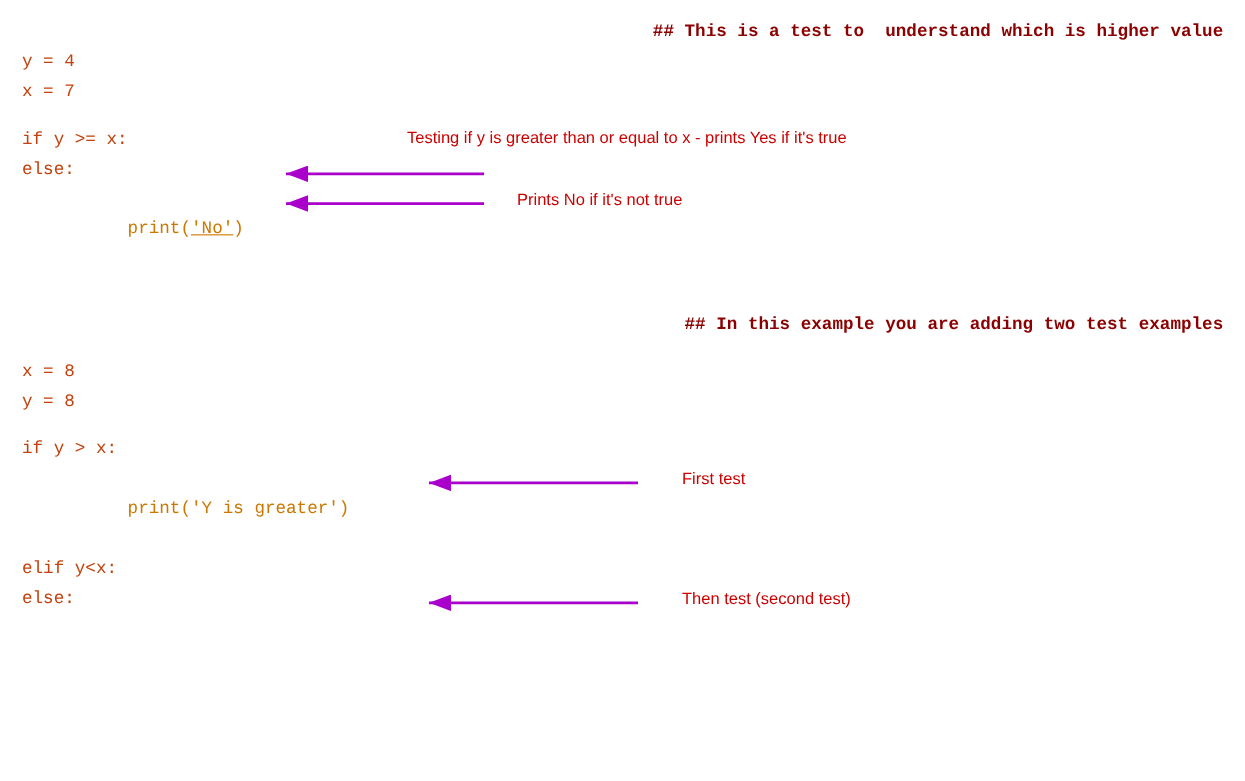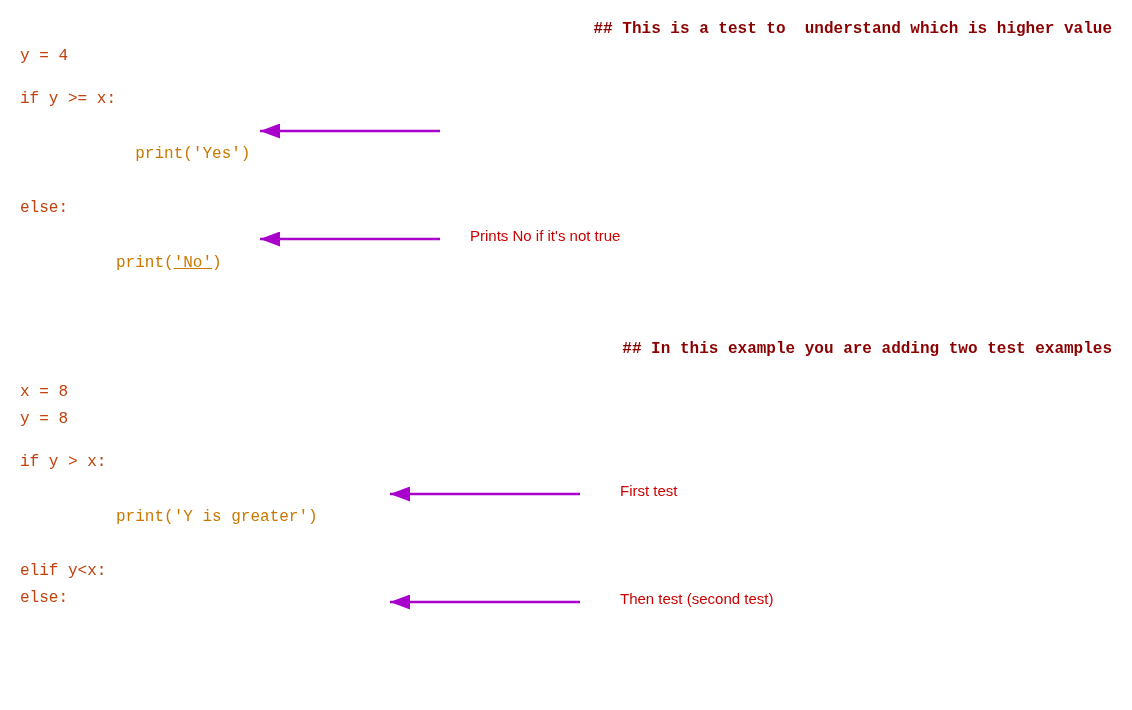--- a/index.html
+++ b/index.html
@@ -54,31 +54,32 @@
   </style>
 </head>
 <body>
 
 <div class="code-area">
 
   <div class="line comment">## This is a test to  understand which is higher value</div>
 
   <div class="line keyword">y = 4</div>
 
+  <div class="line keyword">x = 7</div>
 
   <div class="spacer-lg"></div>
 
   <div style="position:relative;">
     <div class="line keyword">if y &gt;= x:</div>
 
+    <div style="position:absolute; top: 0; left: 330px; display:flex; align-items:center; white-space:nowrap;">
+      <span class="annotation-text">Testing if y is greater than or equal to x - prints Yes if it's true</span>
+    </div>
 
     <div style="position:relative; display:flex; align-items:center;">
-      <div class="line" style="color:#cc7700;">
-        &nbsp;&nbsp;&nbsp;&nbsp;<span style="color:#cc7700;">print</span><span style="color:#cc7700;">(<span style="color:#cc7700;">'Yes'</span>)</span>
-      </div>
 
       <svg width="200" height="30" style="display:inline-block; position:absolute; left: 230px; top: 2px;">
         <defs>
           <marker id="arrowhead1" markerWidth="8" markerHeight="6" refX="8" refY="3" orient="auto">
             <polygon points="0 0, 8 3, 0 6" fill="#aa00cc"></polygon>
           </marker>
         </defs>
         <line x1="190" y1="15" x2="10" y2="15" stroke="#aa00cc" stroke-width="2.5" marker-end="url(#arrowhead1)"></line>
       </svg>
     </div>

